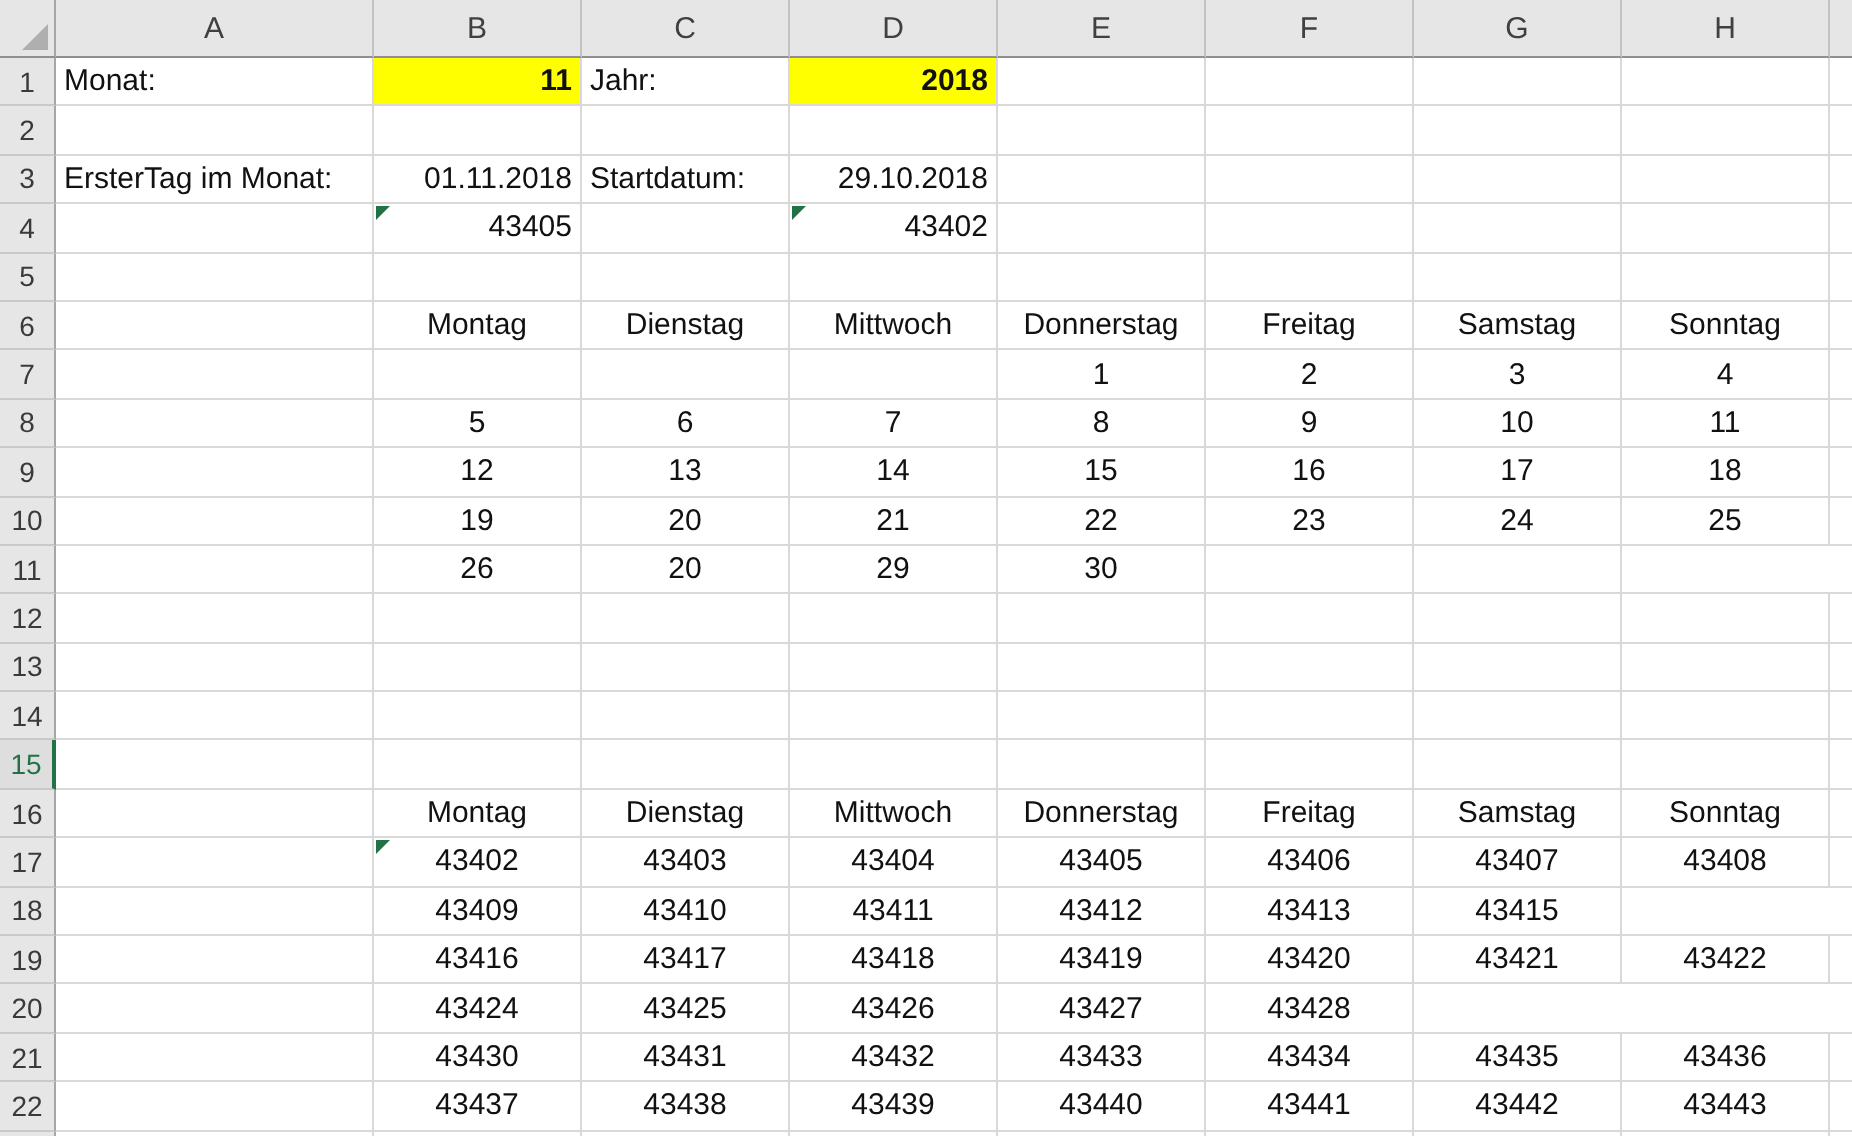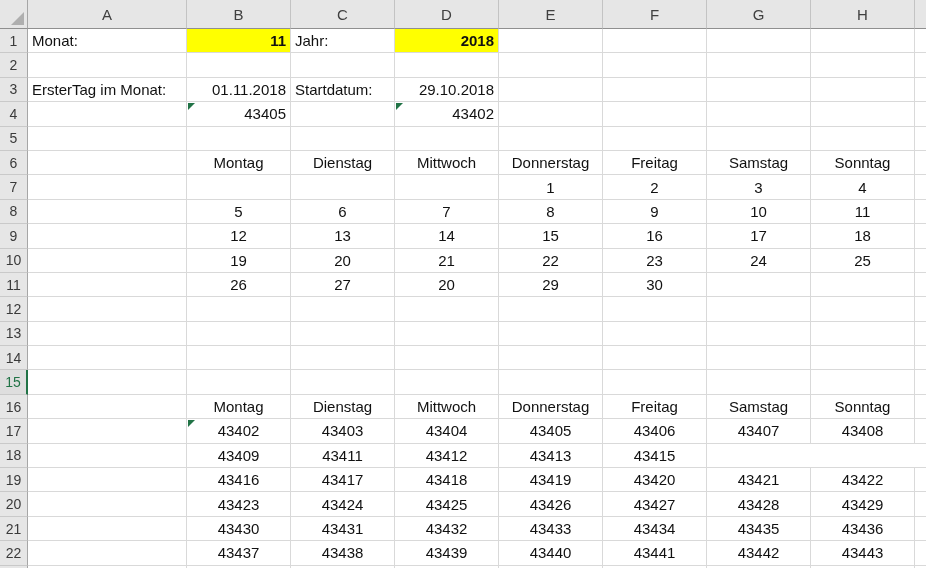--- a/index.html
+++ b/index.html
@@ -293,23 +293,20 @@
       </div>
       <div class="cell filler"></div>
     </div>
     <div class="sheet-row">
       <div class="row-hdr">11</div>
       <div class="cell" style="width: 159px; min-width: 159px;"></div>
       <div class="cell" style="width: 104px; min-width: 104px;">
         <span>26</span>
       </div>
       <div class="cell" style="width: 104px; min-width: 104px;">
-        <span>27</span>
-      </div>
-      <div class="cell" style="width: 104px; min-width: 104px;">
         <span>20</span>
       </div>
       <div class="cell" style="width: 104px; min-width: 104px;">
         <span>29</span>
       </div>
       <div class="cell" style="width: 104px; min-width: 104px;">
         <span>30</span>
       </div>
       <div class="cell" style="width: 104px; min-width: 104px;"></div>
       <div class="cell" style="width: 104px; min-width: 104px;"></div>
@@ -416,20 +413,23 @@
       </div>
       <div class="cell filler"></div>
     </div>
     <div class="sheet-row">
       <div class="row-hdr">18</div>
       <div class="cell" style="width: 159px; min-width: 159px;"></div>
       <div class="cell" style="width: 104px; min-width: 104px;">
         <span>43409</span>
       </div>
       <div class="cell" style="width: 104px; min-width: 104px;">
+        <span>43410</span>
+      </div>
+      <div class="cell" style="width: 104px; min-width: 104px;">
         <span>43411</span>
       </div>
       <div class="cell" style="width: 104px; min-width: 104px;">
         <span>43412</span>
       </div>
       <div class="cell" style="width: 104px; min-width: 104px;">
         <span>43413</span>
       </div>
       <div class="cell" style="width: 104px; min-width: 104px;">
         <span>43415</span>
@@ -459,39 +459,33 @@
       </div>
       <div class="cell" style="width: 104px; min-width: 104px;">
         <span>43422</span>
       </div>
       <div class="cell filler"></div>
     </div>
     <div class="sheet-row">
       <div class="row-hdr">20</div>
       <div class="cell" style="width: 159px; min-width: 159px;"></div>
       <div class="cell" style="width: 104px; min-width: 104px;">
-        <span>43423</span>
-      </div>
-      <div class="cell" style="width: 104px; min-width: 104px;">
         <span>43424</span>
       </div>
       <div class="cell" style="width: 104px; min-width: 104px;">
         <span>43425</span>
       </div>
       <div class="cell" style="width: 104px; min-width: 104px;">
         <span>43426</span>
       </div>
       <div class="cell" style="width: 104px; min-width: 104px;">
         <span>43427</span>
       </div>
       <div class="cell" style="width: 104px; min-width: 104px;">
         <span>43428</span>
-      </div>
-      <div class="cell" style="width: 104px; min-width: 104px;">
-        <span>43429</span>
       </div>
       <div class="cell filler"></div>
     </div>
     <div class="sheet-row">
       <div class="row-hdr">21</div>
       <div class="cell" style="width: 159px; min-width: 159px;"></div>
       <div class="cell" style="width: 104px; min-width: 104px;">
         <span>43430</span>
       </div>
       <div class="cell" style="width: 104px; min-width: 104px;">

